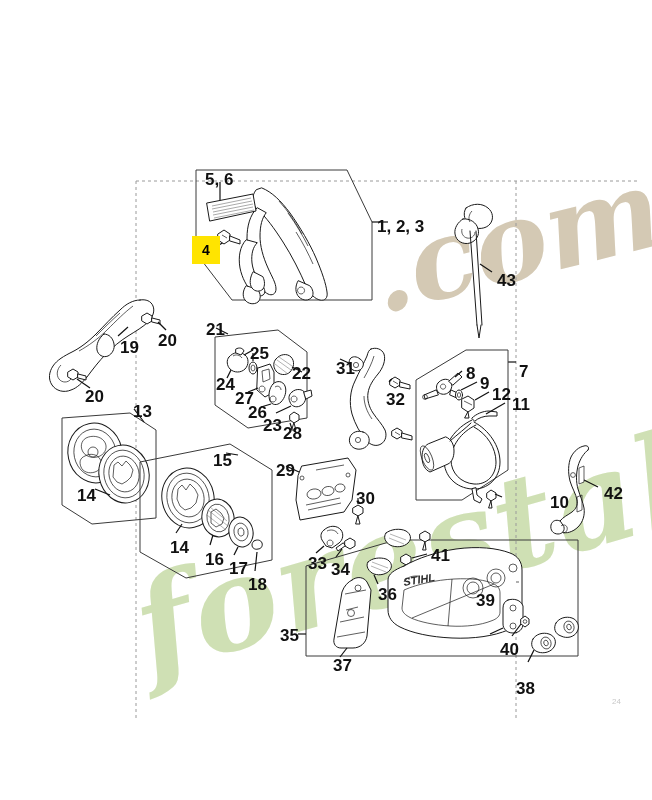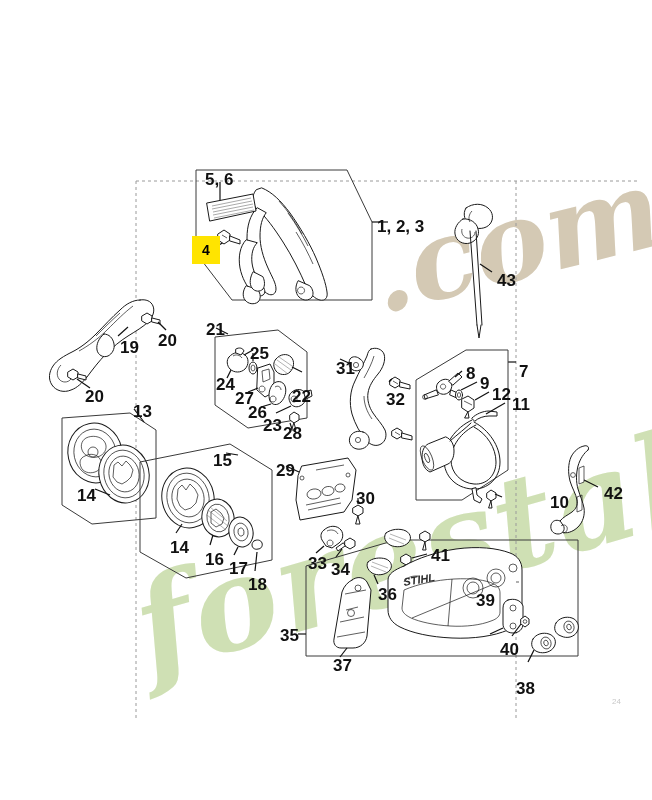--- a/index.html
+++ b/index.html
@@ -475,21 +475,21 @@
 
   <div class="hl" style="left:192px;top:236px;width:28px;height:28px;">4</div>
 
   <div class="lbl" style="left:497px;top:272px;">43</div>
   <div class="lbl" style="left:120px;top:339px;text-align:center;">19</div>
   <div class="lbl" style="left:158px;top:332px;">20</div>
   <div class="lbl" style="left:85px;top:388px;">20</div>
   <div class="lbl" style="left:206px;top:321px;">21</div>
   <div class="lbl" style="left:250px;top:345px;">25</div>
   <div class="lbl" style="left:216px;top:376px;">24</div>
-  <div class="lbl" style="left:292px;top:388px;text-align:right;">22</div>
+  <div class="lbl" style="left:292px;top:365px;text-align:right;">22</div>
   <div class="lbl" style="left:235px;top:390px;">27</div>
   <div class="lbl" style="left:248px;top:404px;">26</div>
   <div class="lbl" style="left:263px;top:417px;">23</div>
   <div class="lbl" style="left:283px;top:425px;">28</div>
   <div class="lbl" style="left:336px;top:360px;">31</div>
   <div class="lbl" style="left:386px;top:377px;margin-top:14px;">32</div>
   <div class="lbl" style="left:133px;top:403px;">13</div>
   <div class="lbl" style="left:77px;top:487px;">14</div>
   <div class="lbl" style="left:213px;top:452px;">15</div>
   <div class="lbl" style="left:170px;top:539px;">14</div>

